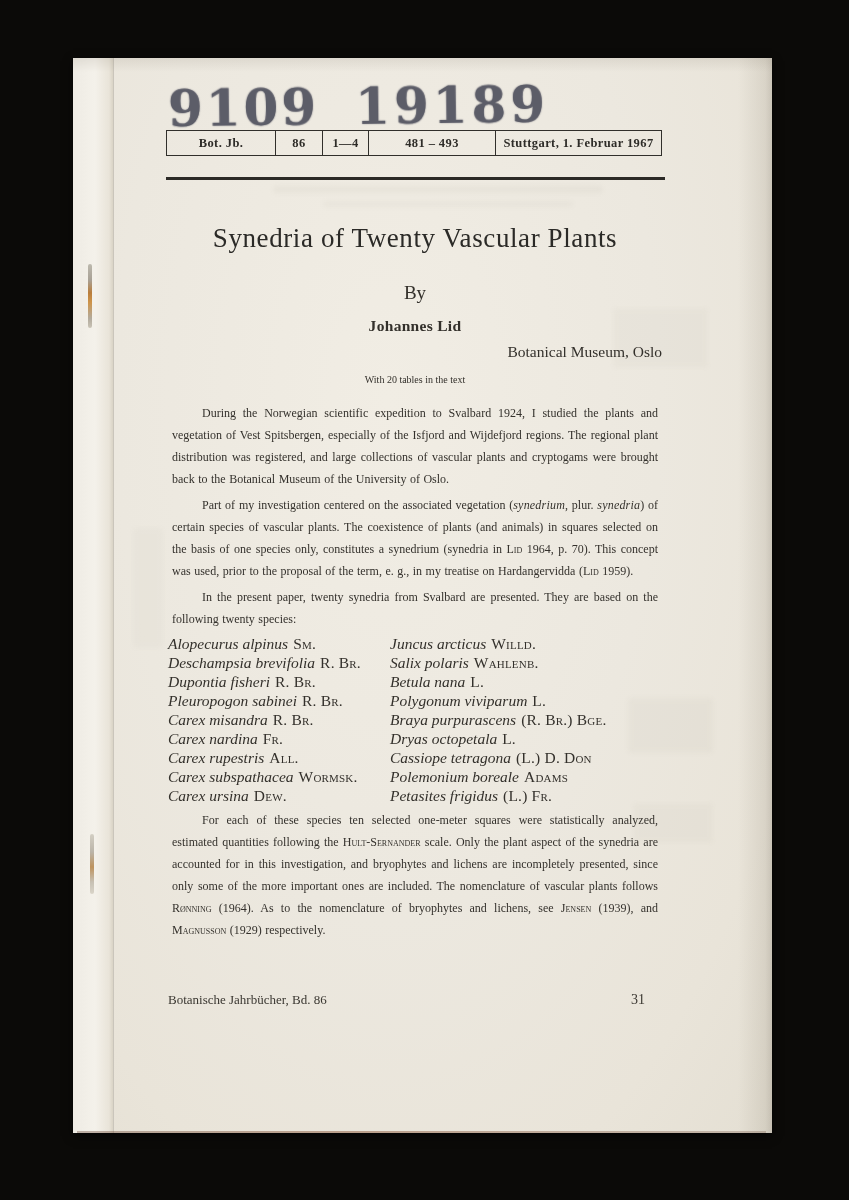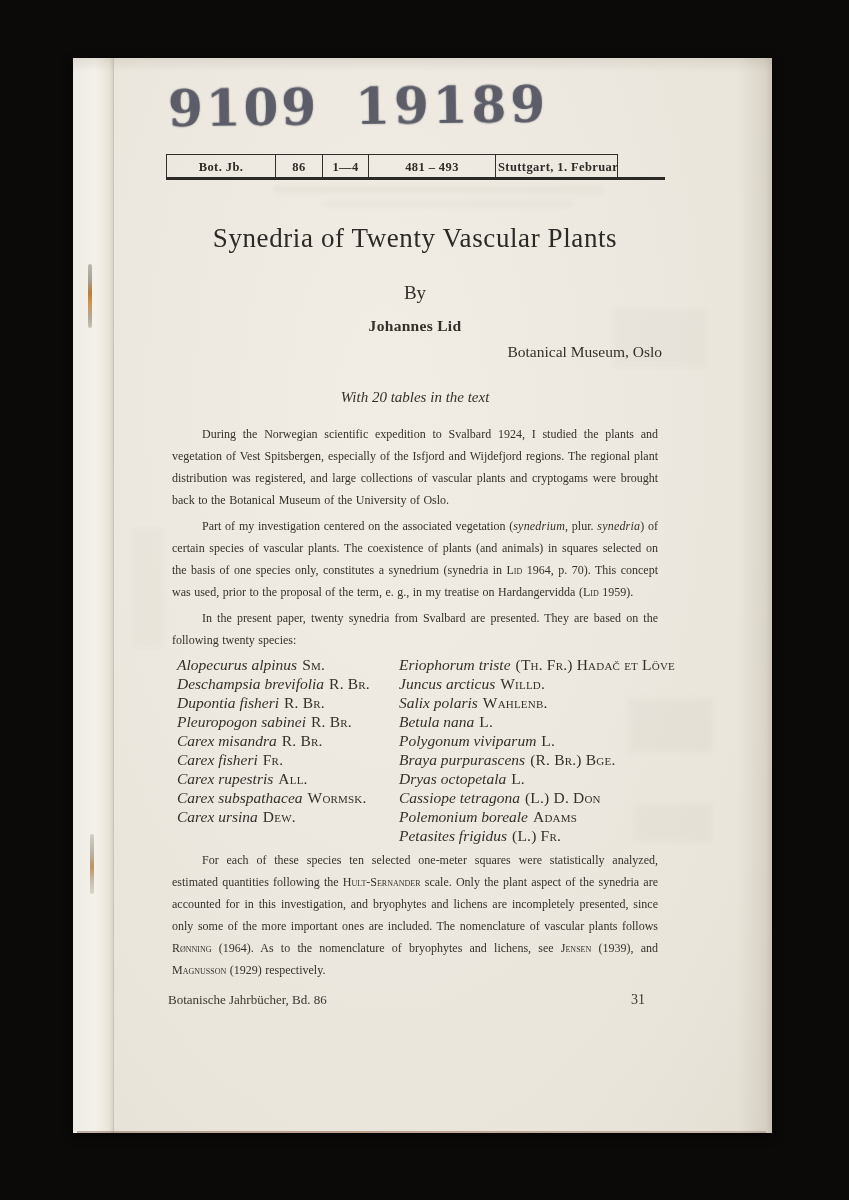--- a/index.html
+++ b/index.html
@@ -51,21 +51,21 @@
     transform:rotate(-.7deg);
     filter:blur(.4px);opacity:.88;
     text-shadow:0 0 1.5px rgba(73,74,88,.8);
     white-space:nowrap;
   }
   .stamp .grp1{letter-spacing:3px;}
   .stamp .grp2{margin-left:36px;letter-spacing:4px;}
 
   
   .bib-box{
-    position:absolute;left:93px;top:96px;width:452px;
+    position:absolute;left:93px;top:72px;width:496px;
     border-collapse:collapse;table-layout:fixed;
   }
   .bib-box td{
     border:1.6px solid #312f2b;
     height:24px;text-align:center;vertical-align:middle;
     font-size:12.5px;font-weight:700;letter-spacing:.4px;color:#2e2c28;
     padding:0 2px;white-space:nowrap;overflow:hidden;
   }
   .bib-rule{
     position:absolute;left:93px;top:119px;width:499px;height:3px;background:#2c2a26;
@@ -73,34 +73,34 @@
 
   
   .content{position:absolute;left:95px;top:150px;width:494px;}
   .title{
     text-align:center;font-size:27px;line-height:33px;letter-spacing:.6px;
     color:#2b2a27;margin:14px 0 0 0;font-weight:400;
   }
   .by{text-align:center;font-size:19px;margin-top:27px;}
   .author{text-align:center;font-size:15.5px;font-weight:700;margin-top:13px;letter-spacing:.3px;}
   .affil{text-align:right;font-size:15.5px;margin-top:8px;}
-  .tables-note{text-align:center;font-size:15px;margin-top:28px;font-style:italic;}
+  .tables-note{text-align:center;font-size:10px;margin-top:13px;}
 
   .para{
     font-size:12px;line-height:22px;text-align:justify;
     text-indent:30px;margin:4px;word-spacing:.5px;color:#34312c;
   }
   .para.first{margin-top:17px;}
   .sc{font-variant:small-caps;}
   .para i{letter-spacing:.2px;}
 
   
   .species{display:flex;margin:1px 0 2px 0;}
   .species .col{font-size:15.5px;line-height:19px;}
-  .species .col.left{width:222px;flex:none;margin-left:9px;}
+  .species .col.left{width:222px;flex:none;}
   .species .col.right{flex:1;}
   .sp-row{white-space:nowrap;}
   .sp-name{font-style:italic;}
   .sp-auth{font-variant:small-caps;margin-left:5px;letter-spacing:.2px;}
 
   
   .footer{
     position:absolute;left:95px;top:934px;width:494px;
     display:flex;justify-content:space-between;align-items:baseline;
     font-size:13px;color:#3a3731;
@@ -163,32 +163,31 @@
           <div class="sp-row"><span class="sp-name">Alopecurus alpinus</span><span class="sp-auth">Sm.</span></div>
 
           <div class="sp-row"><span class="sp-name">Deschampsia brevifolia</span><span class="sp-auth">R. Br.</span></div>
 
           <div class="sp-row"><span class="sp-name">Dupontia fisheri</span><span class="sp-auth">R. Br.</span></div>
 
           <div class="sp-row"><span class="sp-name">Pleuropogon sabinei</span><span class="sp-auth">R. Br.</span></div>
 
           <div class="sp-row"><span class="sp-name">Carex misandra</span><span class="sp-auth">R. Br.</span></div>
 
-          <div class="sp-row"><span class="sp-name">Carex fisheri</span><span class="sp-auth">Fr.</span></div>
+          <div class="sp-row"><span class="sp-name">Carex nardina</span><span class="sp-auth">Fr.</span></div>
 
           <div class="sp-row"><span class="sp-name">Carex rupestris</span><span class="sp-auth">All.</span></div>
 
           <div class="sp-row"><span class="sp-name">Carex subspathacea</span><span class="sp-auth">Wormsk.</span></div>
 
           <div class="sp-row"><span class="sp-name">Carex ursina</span><span class="sp-auth">Dew.</span></div>
 
         </div>
       <div class="col right">
 
-          <div class="sp-row"><span class="sp-name">Eriophorum triste</span><span class="sp-auth">(Th. Fr.) Hadač et Löve</span></div>
 
           <div class="sp-row"><span class="sp-name">Juncus arcticus</span><span class="sp-auth">Willd.</span></div>
 
           <div class="sp-row"><span class="sp-name">Salix polaris</span><span class="sp-auth">Wahlenb.</span></div>
 
           <div class="sp-row"><span class="sp-name">Betula nana</span><span class="sp-auth">L.</span></div>
 
           <div class="sp-row"><span class="sp-name">Polygonum viviparum</span><span class="sp-auth">L.</span></div>
 
           <div class="sp-row"><span class="sp-name">Braya purpurascens</span><span class="sp-auth">(R. Br.) Bge.</span></div>

